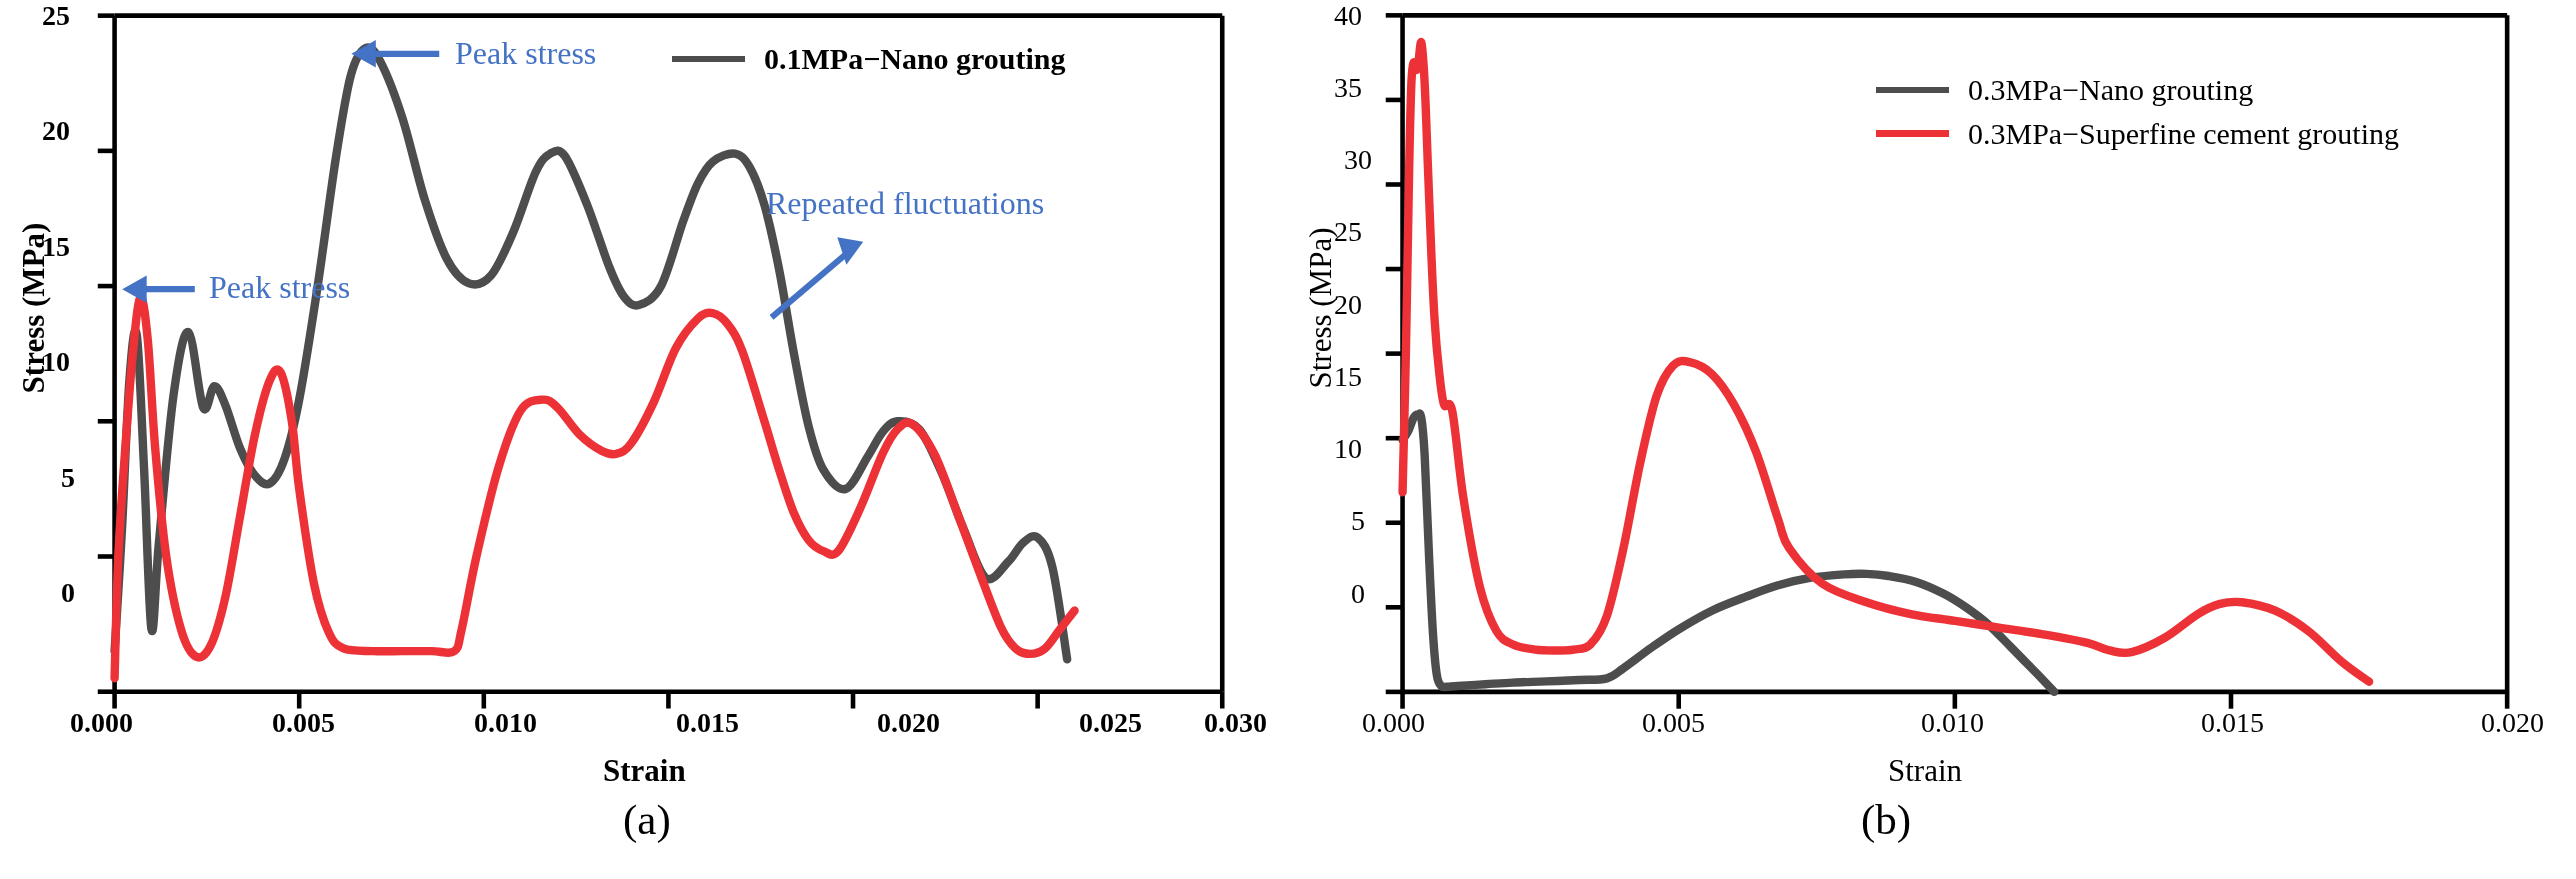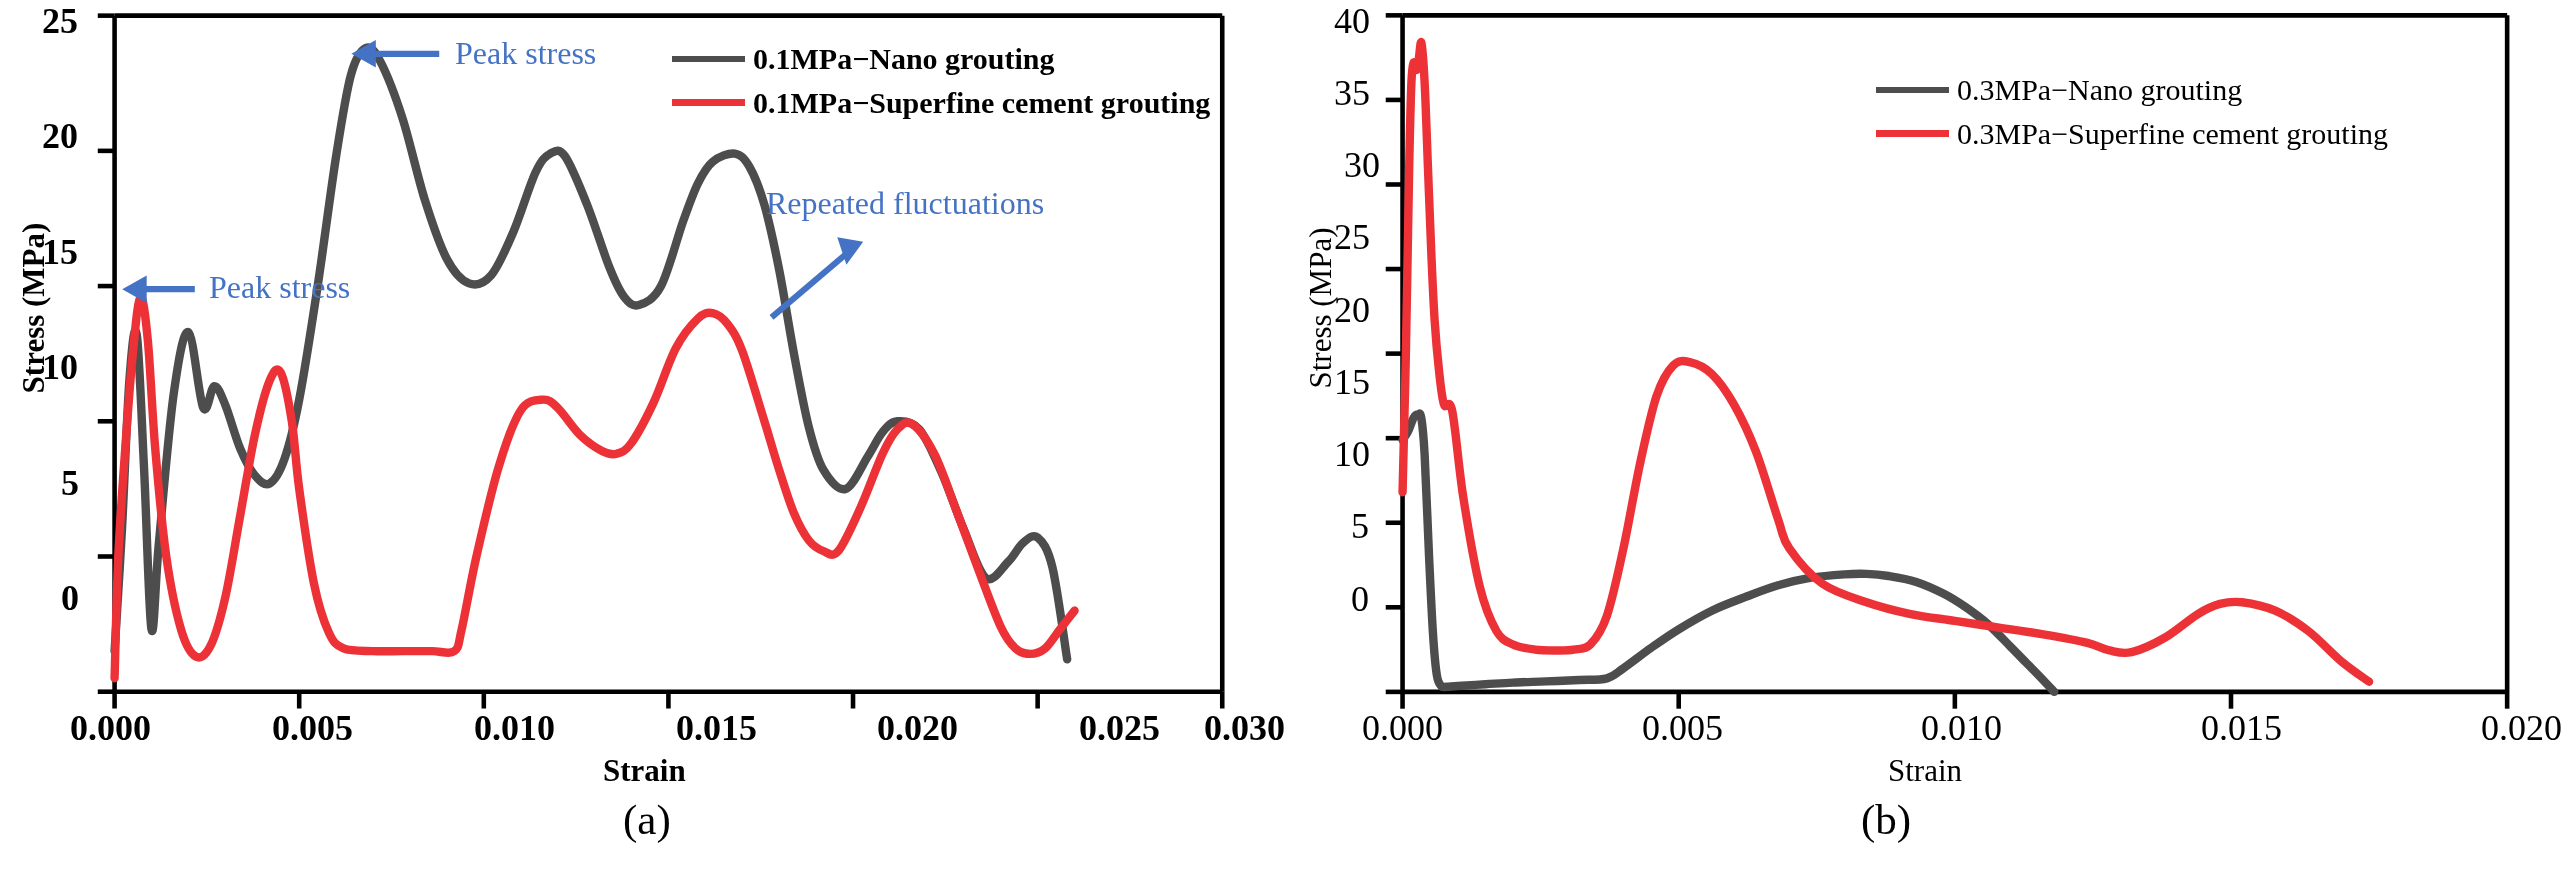--- a/index.html
+++ b/index.html
@@ -36,21 +36,21 @@
 
   
   .panel-a .tick-text,
   .panel-a .axis-title,
   .panel-a .legend-text {
     font-weight: bold;
   }
 
   .tick-text {
     position: absolute;
-    font-size: 36px;
+    font-size: 28px;
     color: #000;
     white-space: nowrap;
   }
   .axis-title {
     position: absolute;
     font-size: 31px;
     color: #000;
     white-space: nowrap;
   }
   .ylabel-rot {
@@ -60,21 +60,21 @@
   .legend-box {
     position: absolute;
     display: flex;
     flex-direction: column;
     gap: 13.8px;
   }
   .legend-row {
     display: flex;
     flex-direction: row;
     align-items: center;
-    gap: 8px;
+    gap: 19px;
   }
   .legend-swatch {
     display: block;
     width: 73px;
     height: 6.9px;
     flex: 0 0 auto;
   }
   .legend-text {
     font-size: 30px;
     color: #000;
@@ -149,24 +149,20 @@
     <div class="tick-text" style="left:1079px; top:707px;">0.025</div>
     <div class="tick-text" style="left:1204px; top:707px;">0.030</div>
 
     <div class="axis-title" style="left:603px; top:753px;">Strain</div>
 
     <div class="legend-box" style="left:672px; top:44px;">
       <div class="legend-row">
         <span class="legend-swatch" style="background:#4d4d4d;"></span>
         <span class="legend-text">0.1MPa−Nano grouting</span>
       </div>
-      <div class="legend-row">
-        <span class="legend-swatch" style="background:#ed3237;"></span>
-        <span class="legend-text">0.1MPa−Superfine cement grouting</span>
-      </div>
     </div>
 
     <div class="annotation" style="left:455px; top:37px;">Peak stress</div>
     <div class="annotation" style="left:209px; top:271px;">Peak stress</div>
     <div class="annotation" style="left:766px; top:187px;">Repeated fluctuations</div>
 
     <div class="subcaption" style="left:623px; top:795px;">(a)</div>
   </div>
 
   <div class="panel panel-b">

